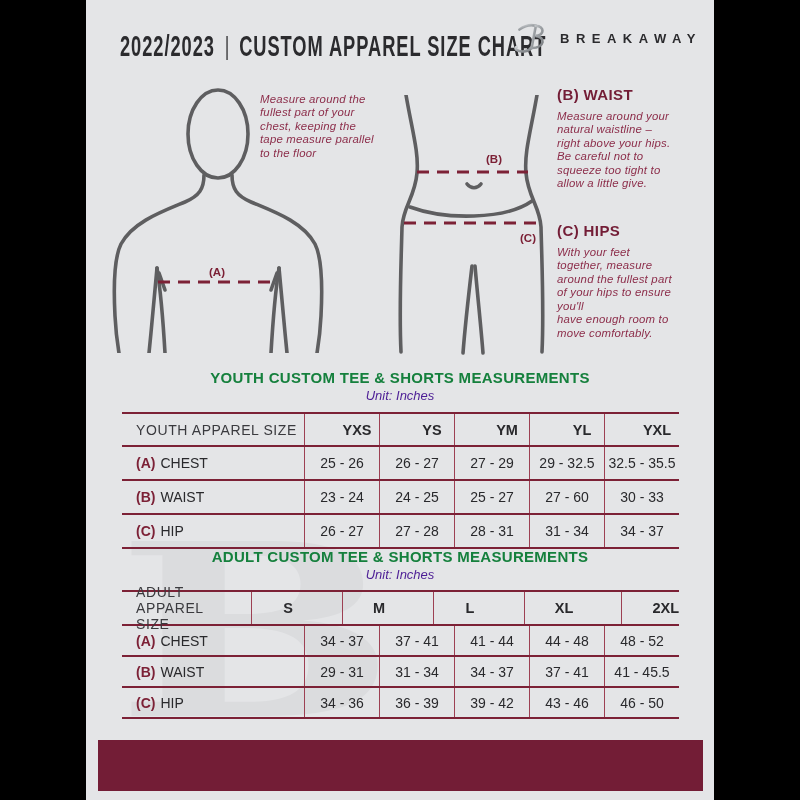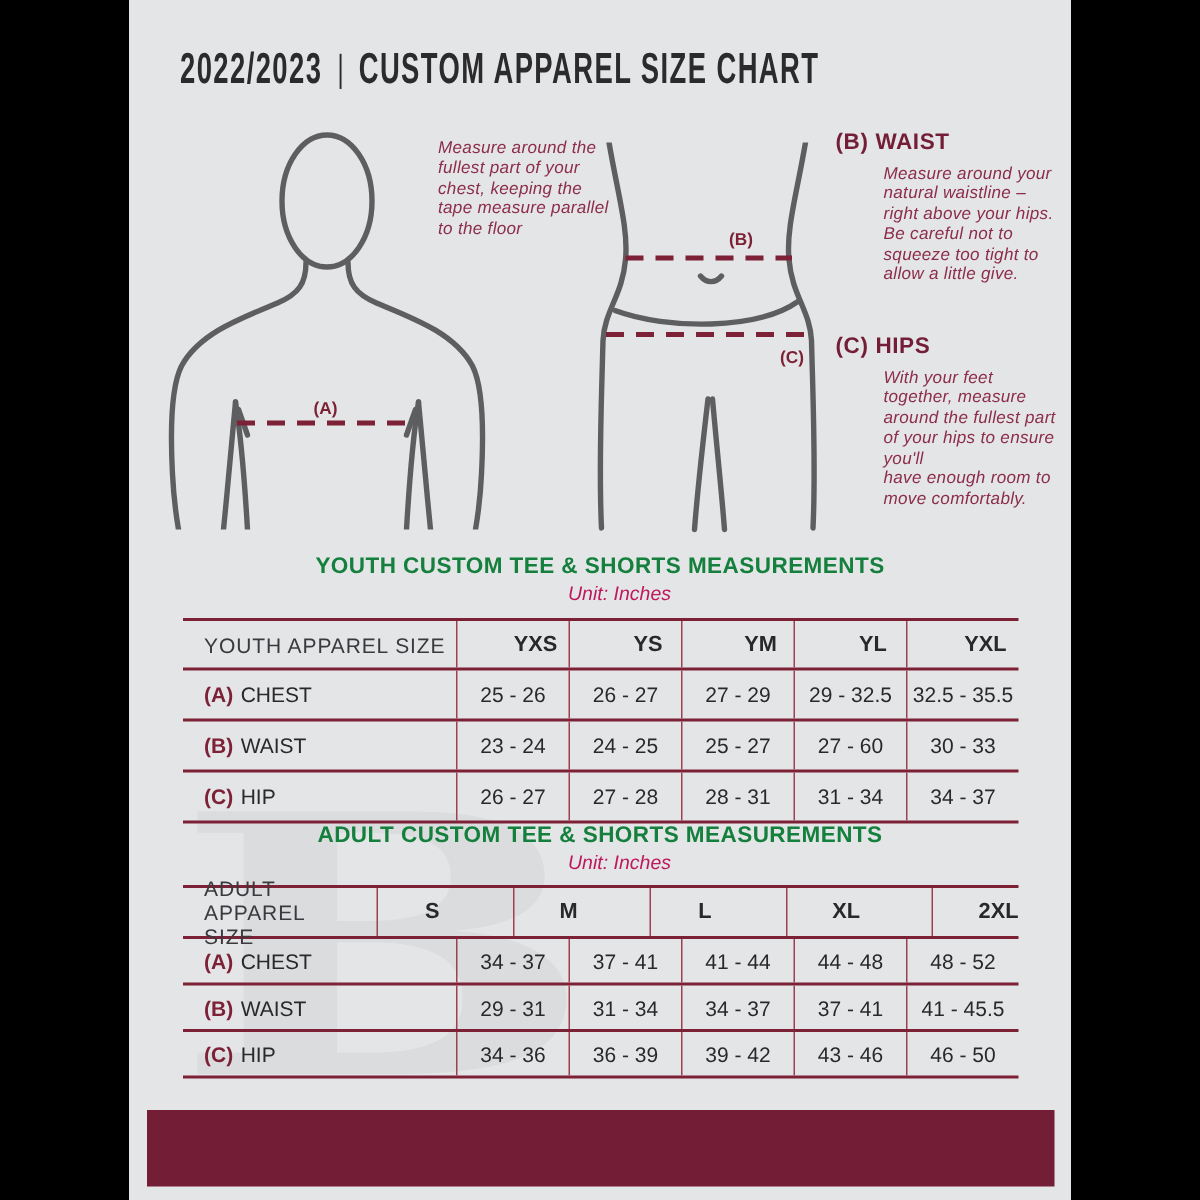--- a/index.html
+++ b/index.html
@@ -37,30 +37,30 @@
   .fig{position:absolute;z-index:1;}
   .fig-left{left:19px;top:85px;}
   .fig-right{left:304px;top:95px;}
   .guide-block{position:absolute;z-index:2;}
   .block-chest{left:174px;top:86px;width:165px;}
   .block-waist{left:471px;top:86px;width:152px;}
   .block-hips{left:471px;top:222px;width:152px;}
   .g-head{font-size:15px;font-weight:bold;color:#731d36;letter-spacing:.4px;}
   .g-body{
     margin-top:7px;font-size:11.4px;font-style:italic;color:#8c2d4a;
-    line-height:1.18;white-space:pre-line;letter-spacing:.2px;margin-left:32px;
+    line-height:1.18;white-space:pre-line;letter-spacing:.2px;
   }
   
   .sec-title{
     position:absolute;left:0;width:100%;text-align:center;z-index:2;
     font-size:15px;font-weight:bold;color:#15803d;letter-spacing:.3px;
   }
   .sec-unit{
-    position:absolute;left:13px;width:100%;text-align:center;z-index:2;
-    font-size:13px;font-style:italic;color:#be185d;
+    position:absolute;left:0;width:100%;text-align:center;z-index:2;
+    font-size:13px;font-style:italic;color:#4c1d95;
   }
   .youth-title{top:369px;} .youth-unit{top:388px;}
   .adult-title{top:548px;} .adult-unit{top:567px;}
   
   .size-table{position:absolute;left:36px;width:557px;z-index:2;}
   .youth-table{top:412px;}
   .adult-table{top:590px;}
   .tr{display:flex;border-bottom:2px solid #7c2136;}
   .tr.head{border-top:2px solid #7c2136;}
   .tc{
@@ -87,20 +87,38 @@
 <body>
 
 <div class="page">
 
   <div class="watermark">B</div>
 
   <div class="title-group">
     <span class="title-part">2022/2023</span>
     <span class="title-sep">|</span>
     <span class="title-part">CUSTOM APPAREL SIZE CHART</span>
+  </div>
+  <div class="brand-group">
+    <svg class="logo-svg" viewBox="0 0 70 64">
+      <defs>
+        <linearGradient id="steel" x1="0" y1="0" x2="1" y2="1">
+          <stop offset="0" stop-color="#d2d5d8"></stop>
+          <stop offset="0.45" stop-color="#9ea2a6"></stop>
+          <stop offset="1" stop-color="#797d81"></stop>
+        </linearGradient>
+      </defs>
+      <g fill="none" stroke="url(#steel)" stroke-width="5" stroke-linecap="round">
+        <path d="M14,15 C24,8 36,5 45,8"></path>
+        <path d="M45,8 L37,50"></path>
+        <path d="M37,50 C30,57 16,59 8,53 C6,51 6,49 9,48"></path>
+        <path d="M45,8 C62,9 62,26 44,27 C64,28 63,50 37,50"></path>
+      </g>
+    </svg>
+    <span class="brand-name">BREAKAWAY</span>
   </div>
 
   <svg class="fig fig-left" width="225" height="268" viewBox="0 0 225 268">
     <g fill="none" stroke="#5e5e60" stroke-width="3.6" stroke-linecap="round">
       <ellipse cx="113" cy="49" rx="30" ry="44"></ellipse>
       <path d="M99,90 C99,104 94,111 80,117 C56,127 28,137 16,159 C10,171 8,193 10,231 C11,251 13,262 14,268"></path>
       <path d="M127,90 C127,104 132,111 146,117 C170,127 198,137 210,159 C216,171 218,193 216,231 C215,251 213,262 212,268"></path>
       <path d="M52,183 C50,205 47,238 44,268"></path>
       <path d="M52,183 C55,202 58,234 60,268"></path>
       <path d="M54,188 L60,205"></path>

